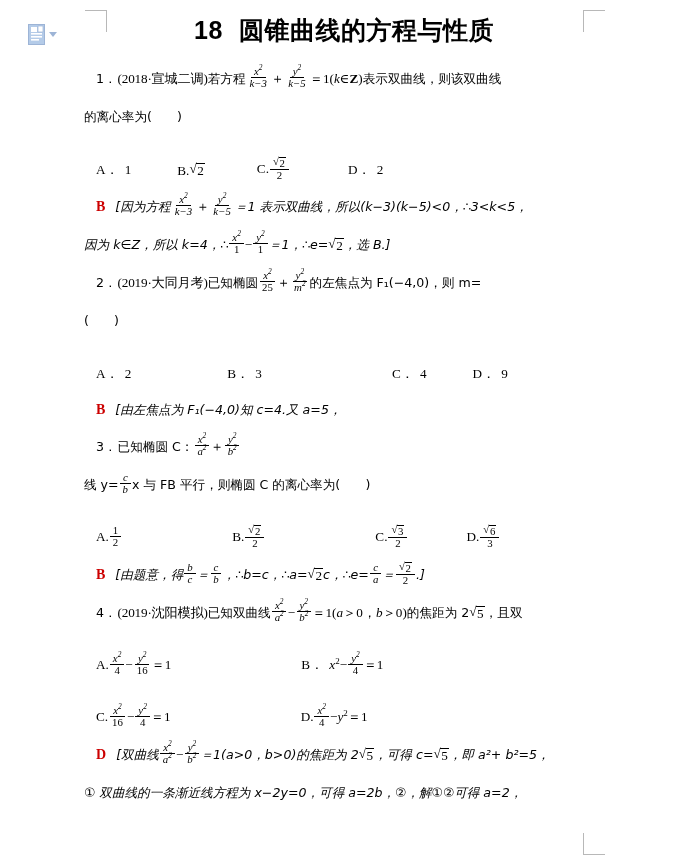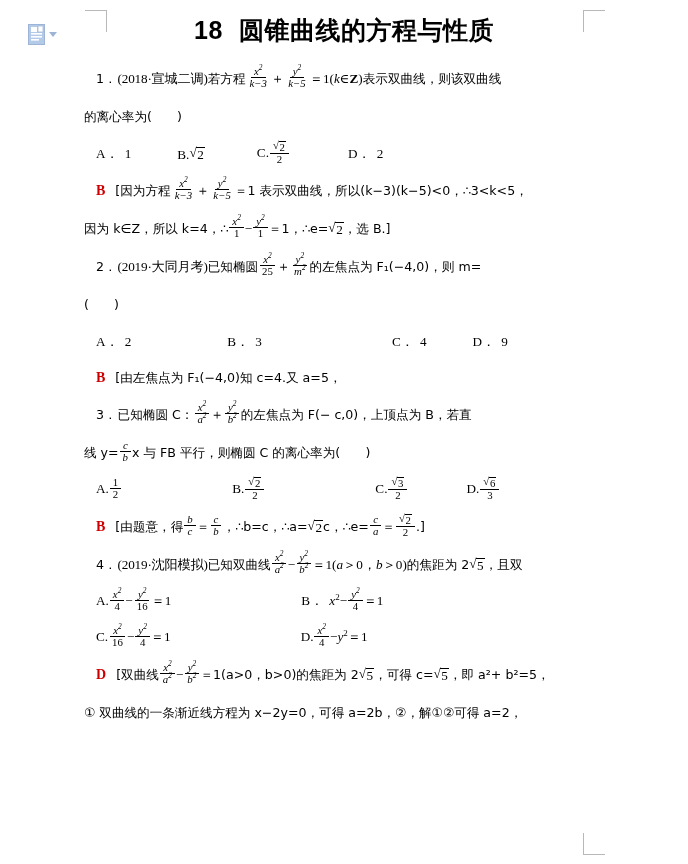--- a/index.html
+++ b/index.html
@@ -49,33 +49,33 @@
   .line {
     font-size: 13.2px;
     line-height: 1.0;
     white-space: nowrap;
     margin: 0;
     height: 38px;
     display: flex;
     align-items: center;
   }
   .line.tight { height: 36px; }
-  .line.opts  { height: 36px; }
+  .line.opts  { height: 36px; margin-top: 16px; }
 
   
   .outdent { margin-left: -12px; }
 
   .qnum { margin-right: 1px; }
   .src  { letter-spacing: -0.2px; font-family: Liberation Serif, serif; }
   .cn   { font-family: "DejaVu Sans", "Liberation Sans", sans-serif; font-size: 12.6px; }
   .ital { font-style: italic; font-family: "Liberation Serif", serif; }
   .bb   { font-weight: bold; font-family: "Liberation Serif", serif; }
 
   
-  .ans .cn { }
+  .ans .cn { font-style: italic; }
   .ansletter {
     color: #cc0000;
     font-weight: bold;
     font-family: "Liberation Serif", serif;
     font-size: 14px;
     margin-right: 10px;
   }
 
   
   .frac {
@@ -243,21 +243,20 @@
       <span class="cn">已知椭圆 C：</span>
       <span class="frac">
         <span class="num ital">x<sup>2</sup></span>
         <span class="den ital">a<sup>2</sup></span>
       </span>
       <span>＋</span>
       <span class="frac">
         <span class="num ital">y<sup>2</sup></span>
         <span class="den ital">b<sup>2</sup></span>
       </span>
-      <span class="cn">的左焦点为 F(− c,0)，上顶点为 B，若直</span>
   </div>
 
   <div class="line outdent">
     <span class="cn">线 y=</span>
       <span class="frac">
         <span class="num ital">c</span>
         <span class="den ital">b</span>
       </span>
       <span class="cn">x 与 FB 平行，则椭圆 C 的离心率为(　　)</span>
   </div>

